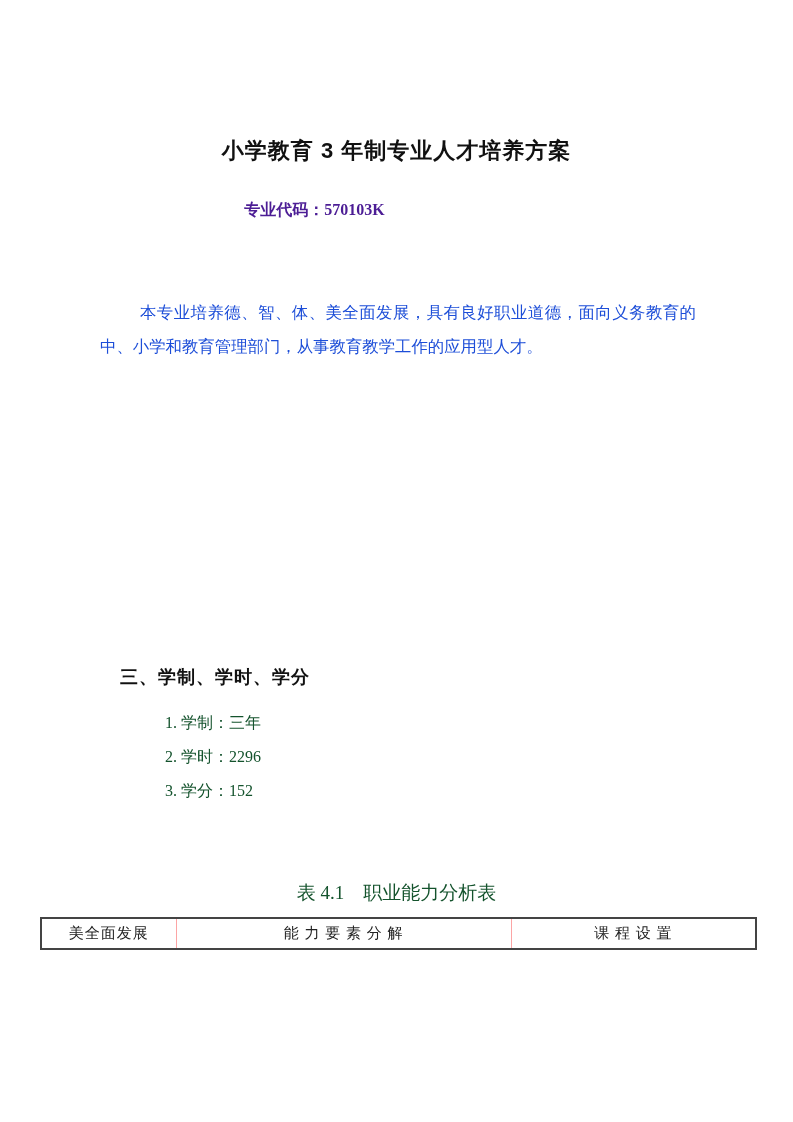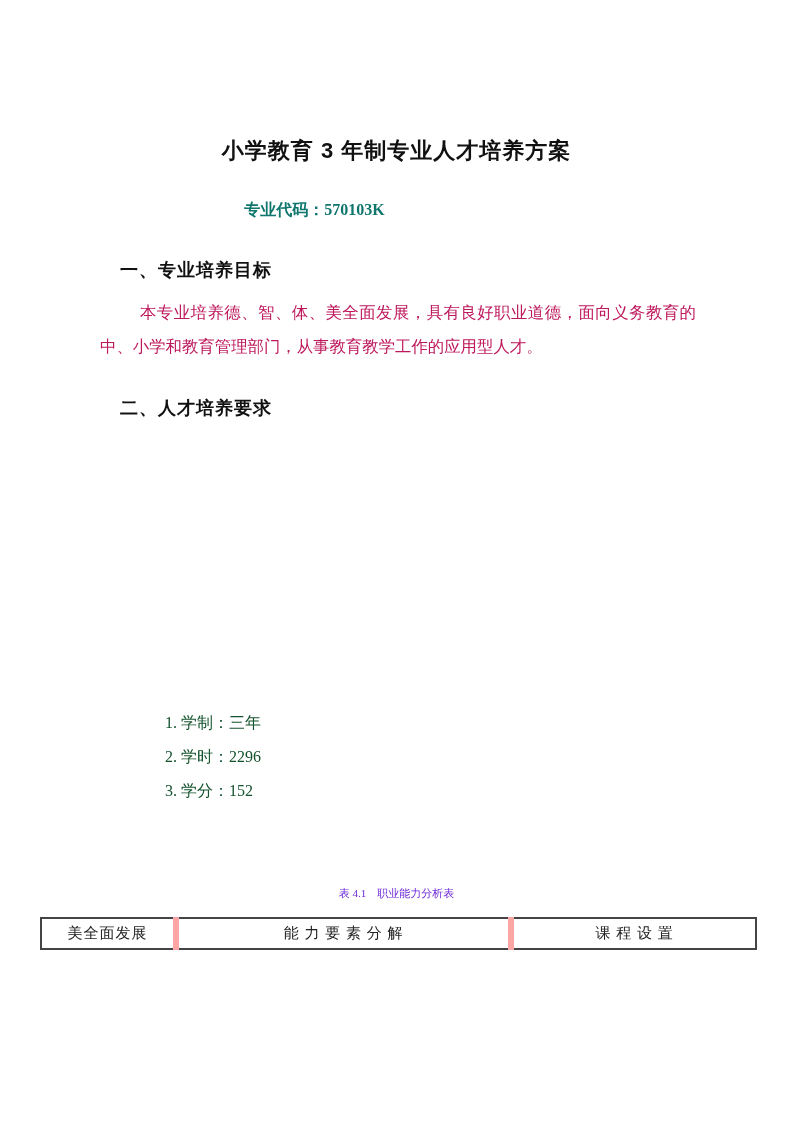--- a/index.html
+++ b/index.html
@@ -32,21 +32,21 @@
   }
   .doc-subtitle {
     position: absolute;
     left: 0; top: 199px;
     width: 629px;
     text-align: center;
     font-family: "Liberation Serif", serif;
     font-weight: 700;
     font-size: 16px;
     line-height: 22px;
-    color: #0f766e;
+    color: #4c1d95;
   }
   .sec-heading {
     position: absolute;
     left: 120px;
     width: 600px;
     font-family: "Liberation Sans", sans-serif;
     font-weight: 700;
     font-size: 18px;
     line-height: 24px;
     letter-spacing: 1px;
@@ -59,81 +59,80 @@
   .body-para {
     position: absolute;
     left: 100px;
     width: 596px;
     font-size: 16.4px;
     line-height: 34px;
     text-align: justify;
     text-justify: inter-character;
     text-indent: 40px;
     word-break: break-all;
-    color: #be185d;
+    color: #1d4ed8;
   }
   .body-para.p1 { top: 296px; }
   .body-para.p2 { top: 439px; }
   .num-list {
     position: absolute;
     left: 165px; top: 706px;
     list-style: none;
     font-size: 16px;
     line-height: 34px;
     color: #14532d;
   }
   .table-caption {
     position: absolute;
     left: 0; top: 883px;
     width: 793px;
     text-align: center;
-    font-size: 11px;
+    font-size: 19px;
     line-height: 20px;
-    color: #6d28d9;
+    color: #14532d;
   }
   table.analysis-table {
     position: absolute;
     left: 40px; top: 917px;
     width: 715px;
     border-collapse: collapse;
     table-layout: fixed;
     border: 2px solid #444444;
   }
   table.analysis-table th {
     height: 31px;
     font-weight: 400;
     font-size: 15px;
     text-align: center;
     vertical-align: middle;
     letter-spacing: 1px;
-    border-left: 6px solid #fca5a5;
+    border-left: 1px solid #fca5a5;
     color: #222222;
     font-family: "Liberation Serif", serif;
   }
   table.analysis-table th:first-child { border-left: none; }
   col.c1 { width: 135px; }
   col.c2 { width: 335px; }
   col.c3 { width: 245px; }
 </style>
 </head>
 <body>
 
 <div class="page">
 
   <div class="doc-title">小学教育 3 年制专业人才培养方案</div>
 
   <div class="doc-subtitle">专业代码：570103K</div>
 
-  <div class="sec-heading h1">一、专业培养目标</div>
 
   <p class="body-para p1">本专业培养德、智、体、美全面发展，具有良好职业道德，面向义务教育的中、小学和教育管理部门，从事教育教学工作的应用型人才。</p>
 
-  <div class="sec-heading h2">二、人才培养要求</div>
 
 
+  <div class="sec-heading h3">三、学制、学时、学分</div>
 
   <ul class="num-list">
     <li>1. 学制：三年</li>
     <li>2. 学时：2296</li>
     <li>3. 学分：152</li>
   </ul>
 
 
   <div class="table-caption">表 4.1　职业能力分析表</div>
 

